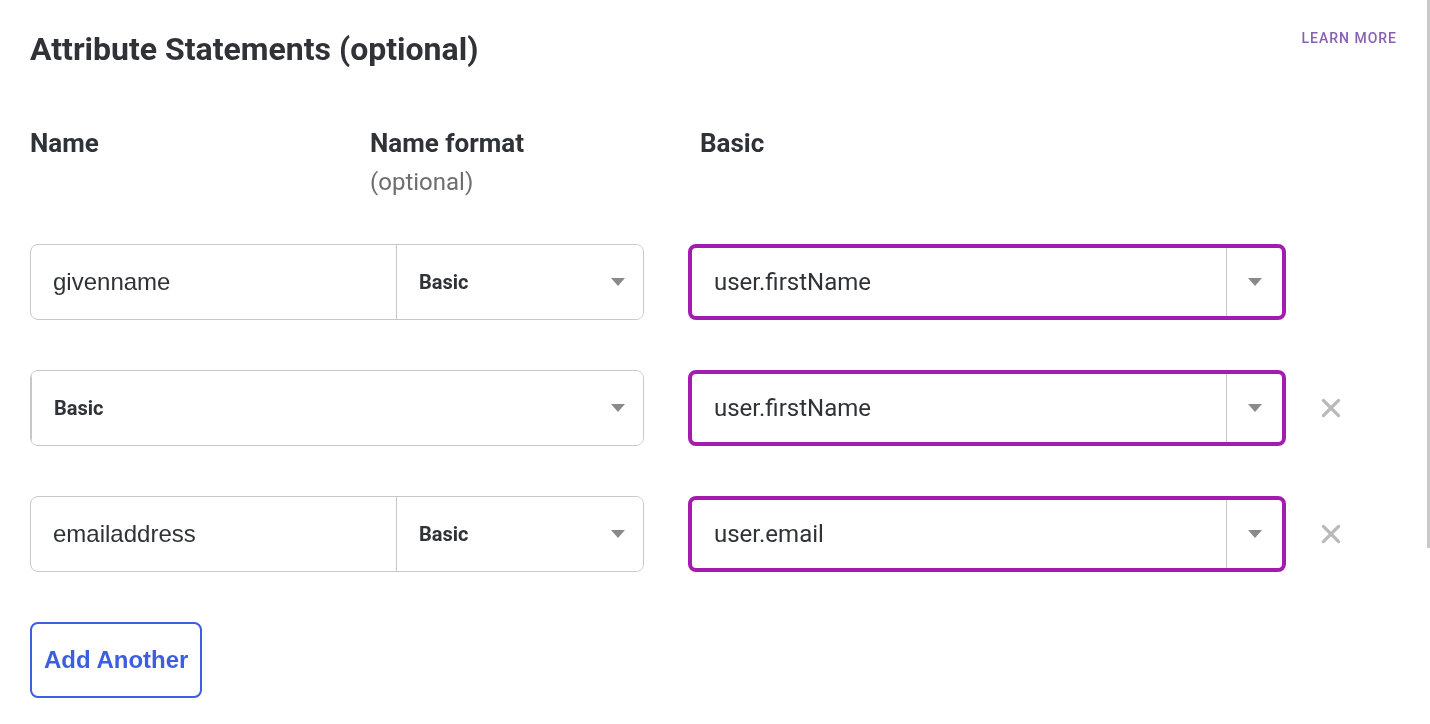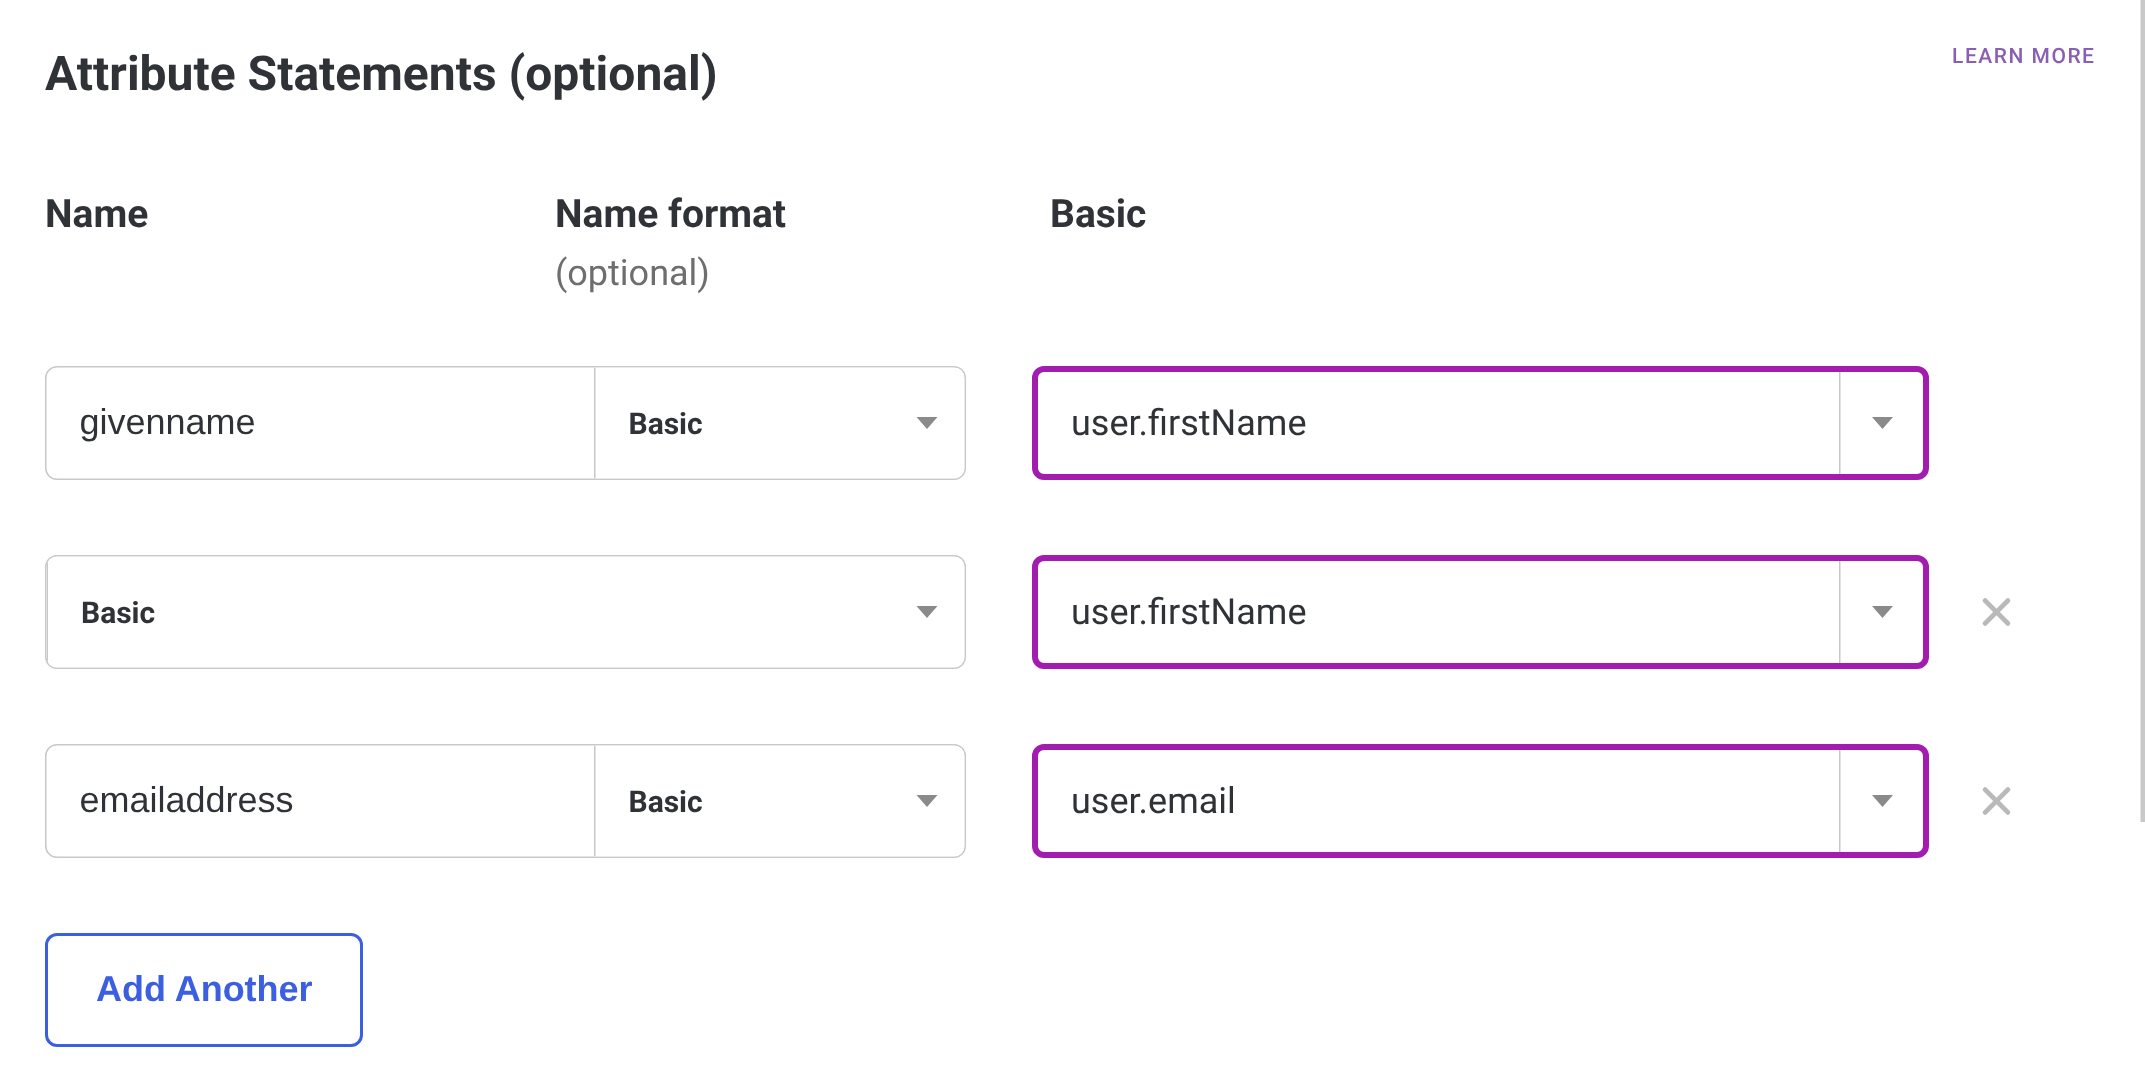--- a/index.html
+++ b/index.html
@@ -139,21 +139,21 @@
     color: #b9b9b9;
     cursor: pointer;
     line-height: 1;
   }
   .remove-x svg { display:block; }
   .add-another {
     display: inline-flex;
     align-items: center;
     justify-content: center;
     height: 76px;
-    padding: 0 32px;
+    padding: 0 12px;
     border: 2px solid #3b5fe0;
     border-radius: 8px;
     color: #3b5fe0;
     font-size: 24px;
     font-weight: 600;
     background: #fff;
     cursor: pointer;
   }
 </style>
 </head>

